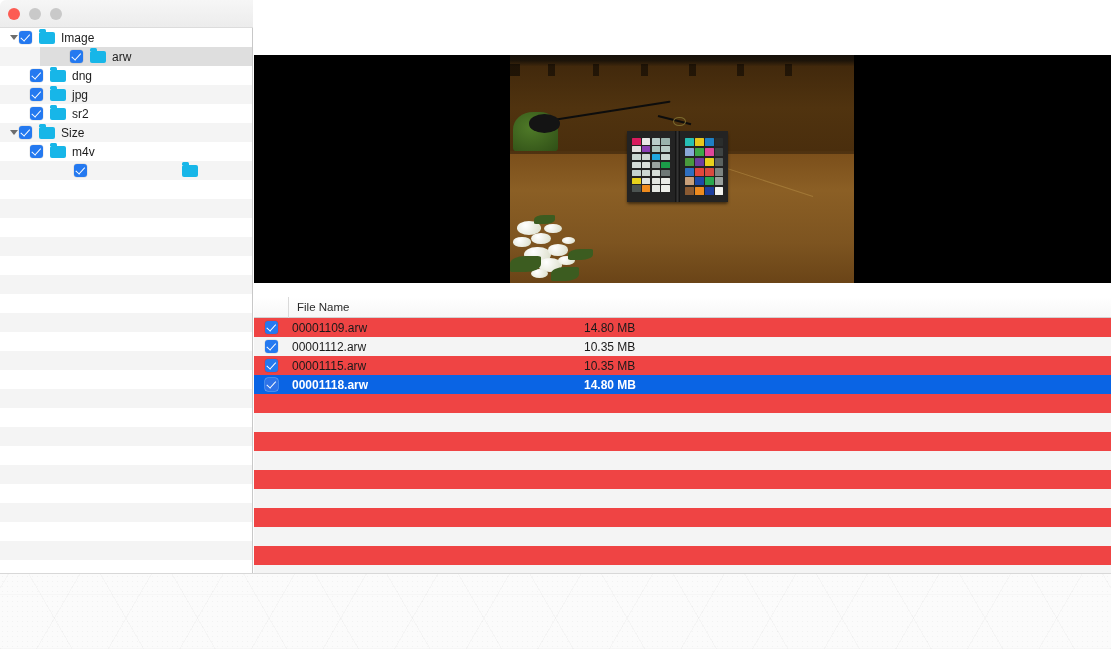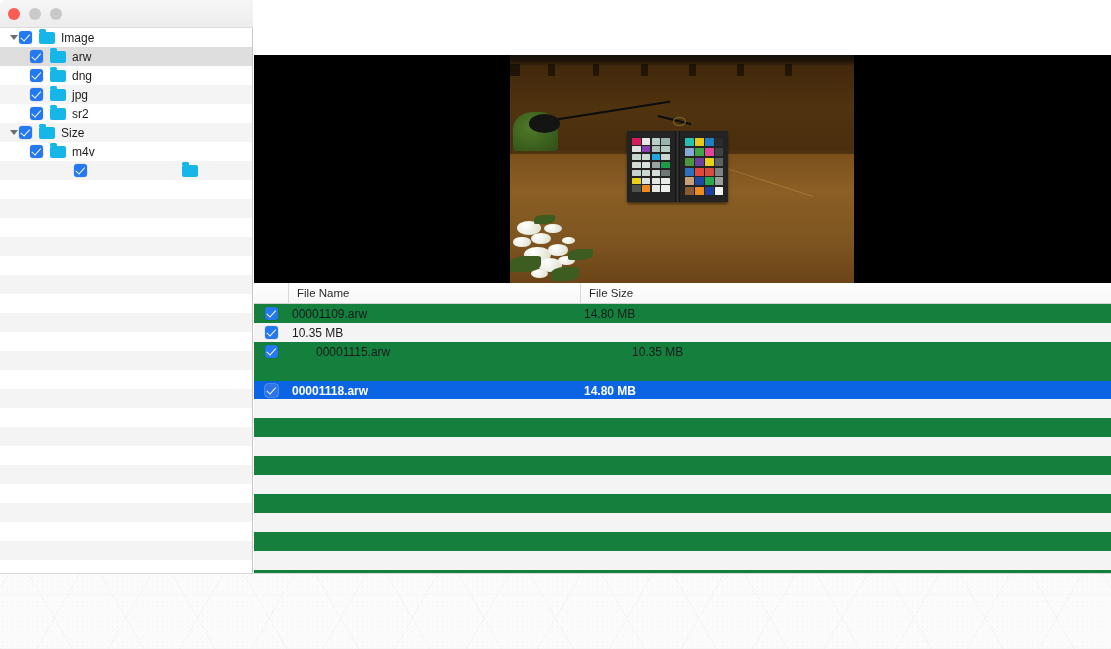--- a/index.html
+++ b/index.html
@@ -36,21 +36,21 @@
   }
   .stripe {
     position:absolute; left:0; width:253px; height:19px;
     background:#f4f4f4;
   }
   .tree-row {
     position:absolute; left:0; width:253px; height:19px;
     display:flex; align-items:center;
     font-size:12px; color:#1d1d1d;
   }
-  .tree-row.selected { background:#dedede; }
+  .tree-row.selected { background:#dedede;margin-left:40px; }
   .disclosure {
     width:11px; height:19px; display:flex; align-items:center; justify-content:center;
     flex:0 0 auto;
   }
   .disclosure .tri {
     width:0; height:0;
     border-left:4.5px solid transparent;
     border-right:4.5px solid transparent;
     border-top:5px solid #6d6d6d;
   }
@@ -204,22 +204,22 @@
 
   
   .flower {
     position:absolute; border-radius:50%;
     background:radial-gradient(circle at 35% 30%, #fff, #d9dcc7);
   }
   .leaf-g { position:absolute; background:#3c5c20; border-radius:50% 10% 50% 10%; }
 
   
   #table {
-    position:absolute; left:0; top:283px; width:857px; height:290px;
-    background:#15803d; overflow:hidden;
+    position:absolute; left:0; top:297px; width:857px; height:290px;
+    background:#ef4444; overflow:hidden;
   }
   #thead {
     position:absolute; left:0; top:0; width:857px; height:21px;
     background:linear-gradient(#ffffff,#f7f7f7);
     border-bottom:1px solid #d2d2d2;
   }
   .th {
     position:absolute; top:0; height:21px; line-height:21px;
     font-size:11.5px; color:#2a2a2a; padding-left:8px;
     border-left:1px solid #dadada;
@@ -470,44 +470,44 @@
             <div class="leaf-g" style="left: 7%; top: 70%; width: 6%; height: 4%;"></div>
             <div class="leaf-g" style="left: 17%; top: 85%; width: 7%; height: 5%;"></div>
           </div>
       </div>
     </div>
 
     <div id="table">
       <div id="thead">
         <div class="th" id="th-check"></div>
         <div class="th" id="th-name">File Name</div>
-        <div class="th" id="th-size">File Size</div>
       </div>
       <div id="tbody">
           <div class="trow" style="top: 21px;">
             <div class="cell-chk">
               <span class="chk-sm"></span>
             </div>
             <div class="cell-name">00001109.arw</div>
             <div class="cell-size">14.80 MB</div>
           </div>
           <div class="trow alt" style="top: 40px;">
             <div class="cell-chk">
               <span class="chk-sm"></span>
             </div>
+            <div class="cell-name">00001112.arw</div>
             <div class="cell-size">10.35 MB</div>
           </div>
-          <div class="trow" style="top: 59px; gap: 24px;">
+          <div class="trow" style="top: 59px;">
             <div class="cell-chk">
               <span class="chk-sm"></span>
             </div>
             <div class="cell-name">00001115.arw</div>
             <div class="cell-size">10.35 MB</div>
           </div>
-          <div class="trow selected" style="top: 78px; margin-top: 20px;">
+          <div class="trow selected" style="top: 78px;">
             <div class="cell-chk">
               <span class="chk-sm"></span>
             </div>
             <div class="cell-name">00001118.arw</div>
             <div class="cell-size">14.80 MB</div>
           </div>
           <div class="erow" style="top: 116px;"></div>
           <div class="erow" style="top: 154px;"></div>
           <div class="erow" style="top: 192px;"></div>
           <div class="erow" style="top: 230px;"></div>

